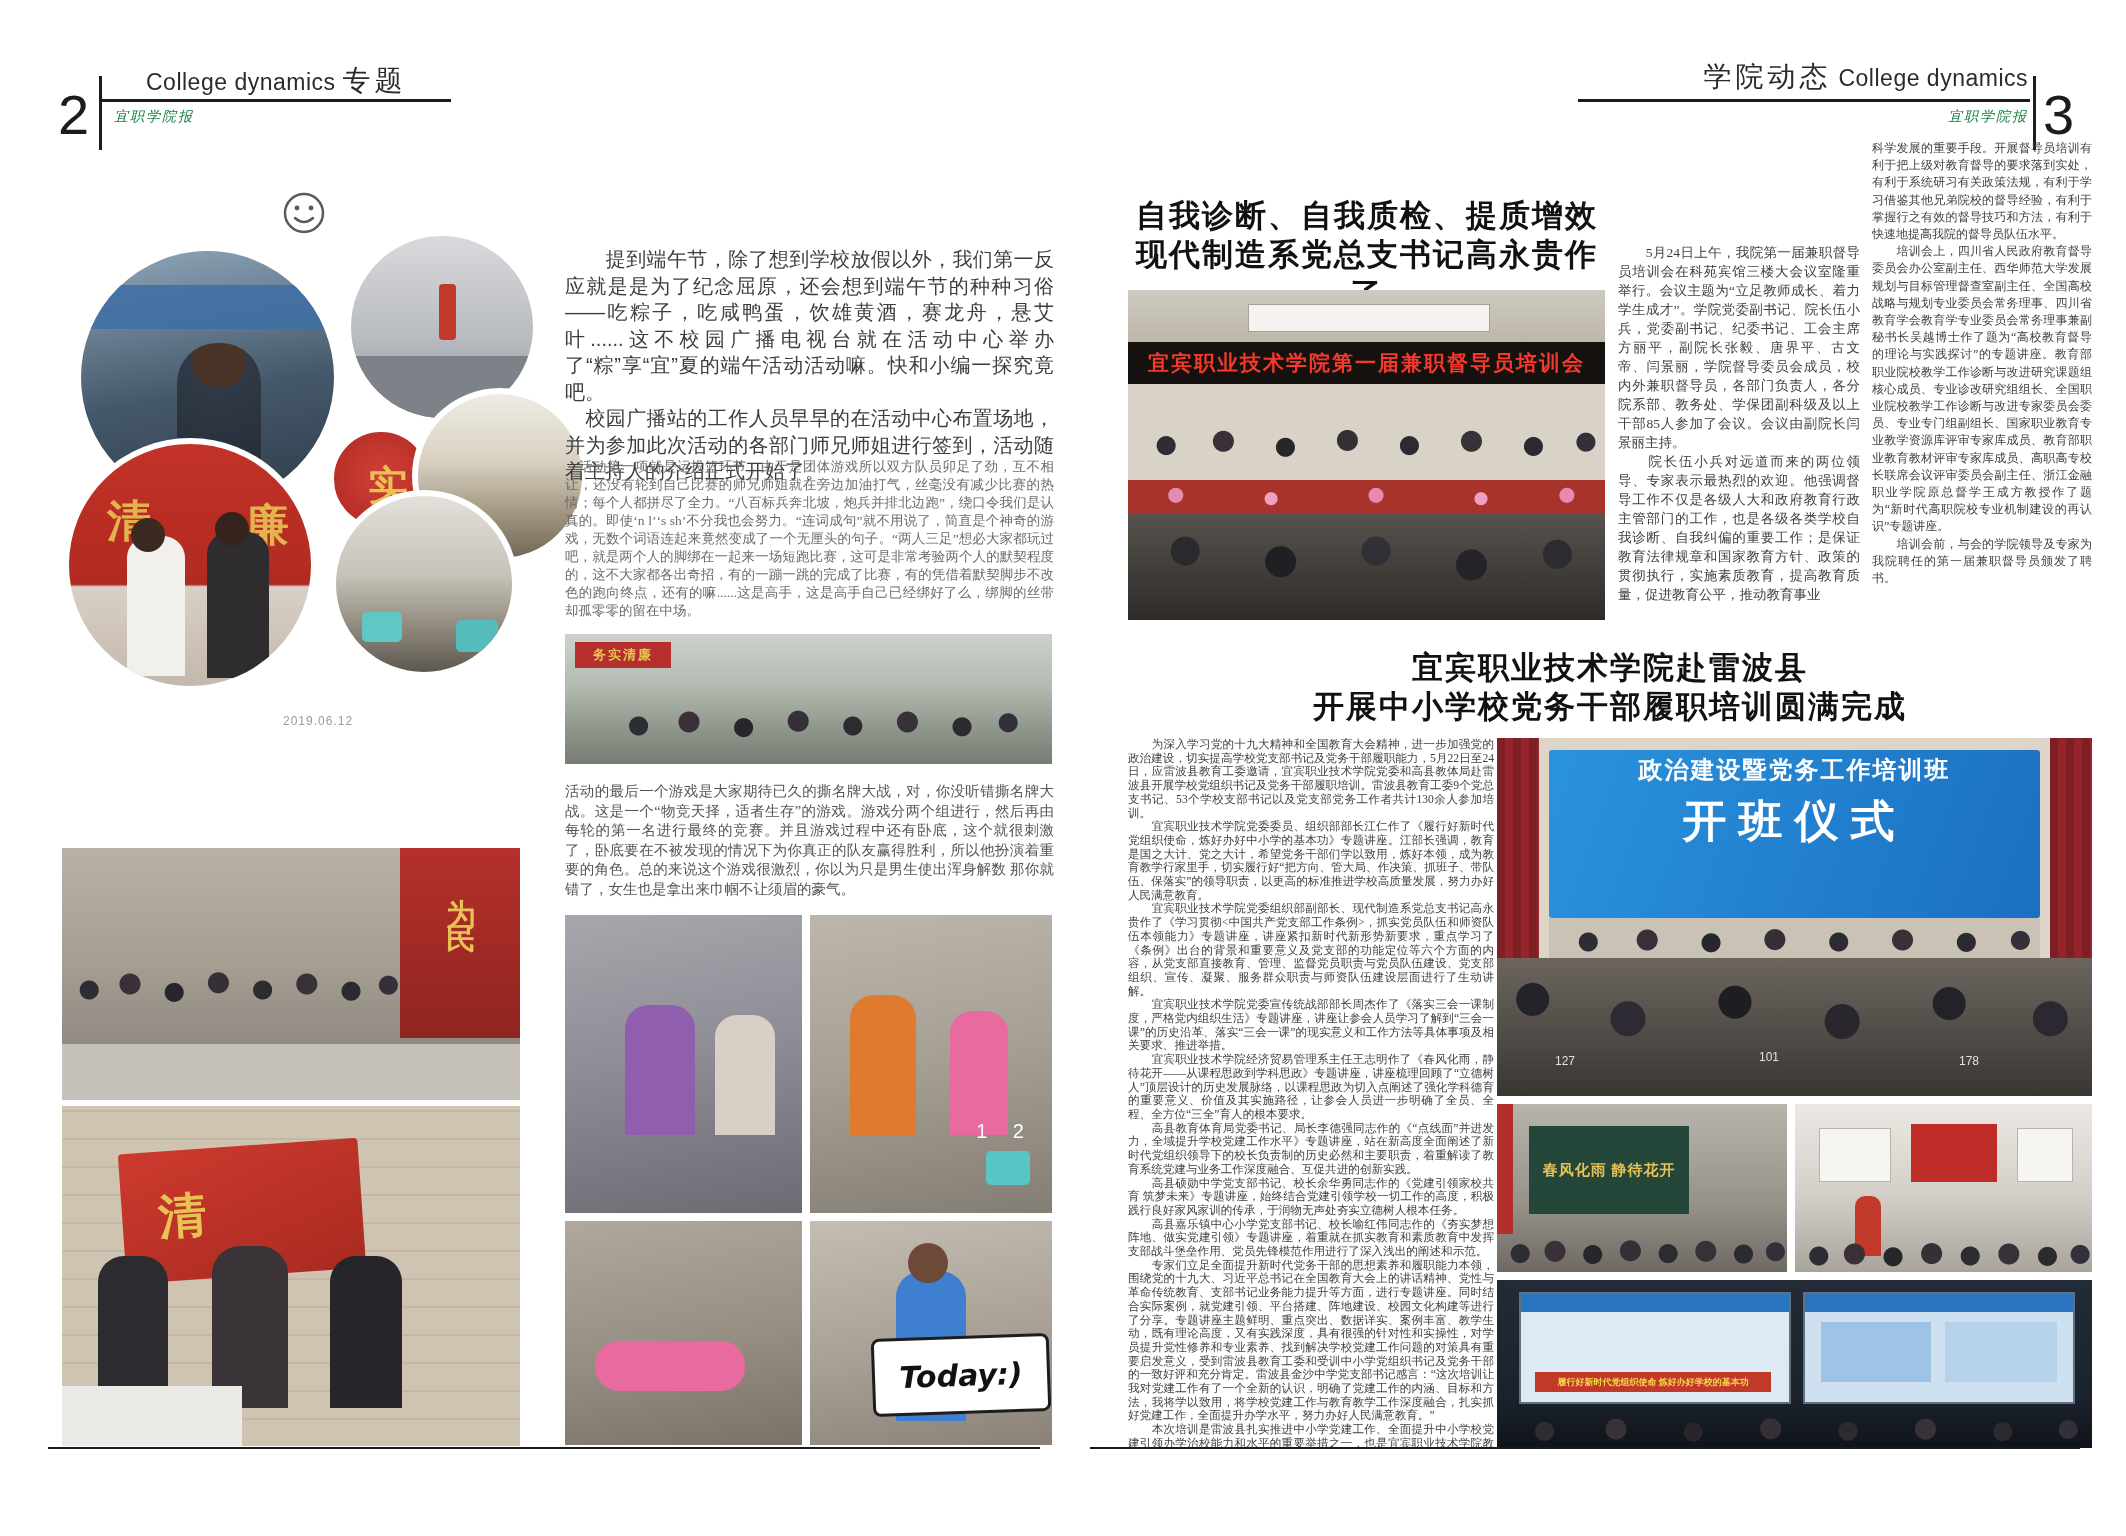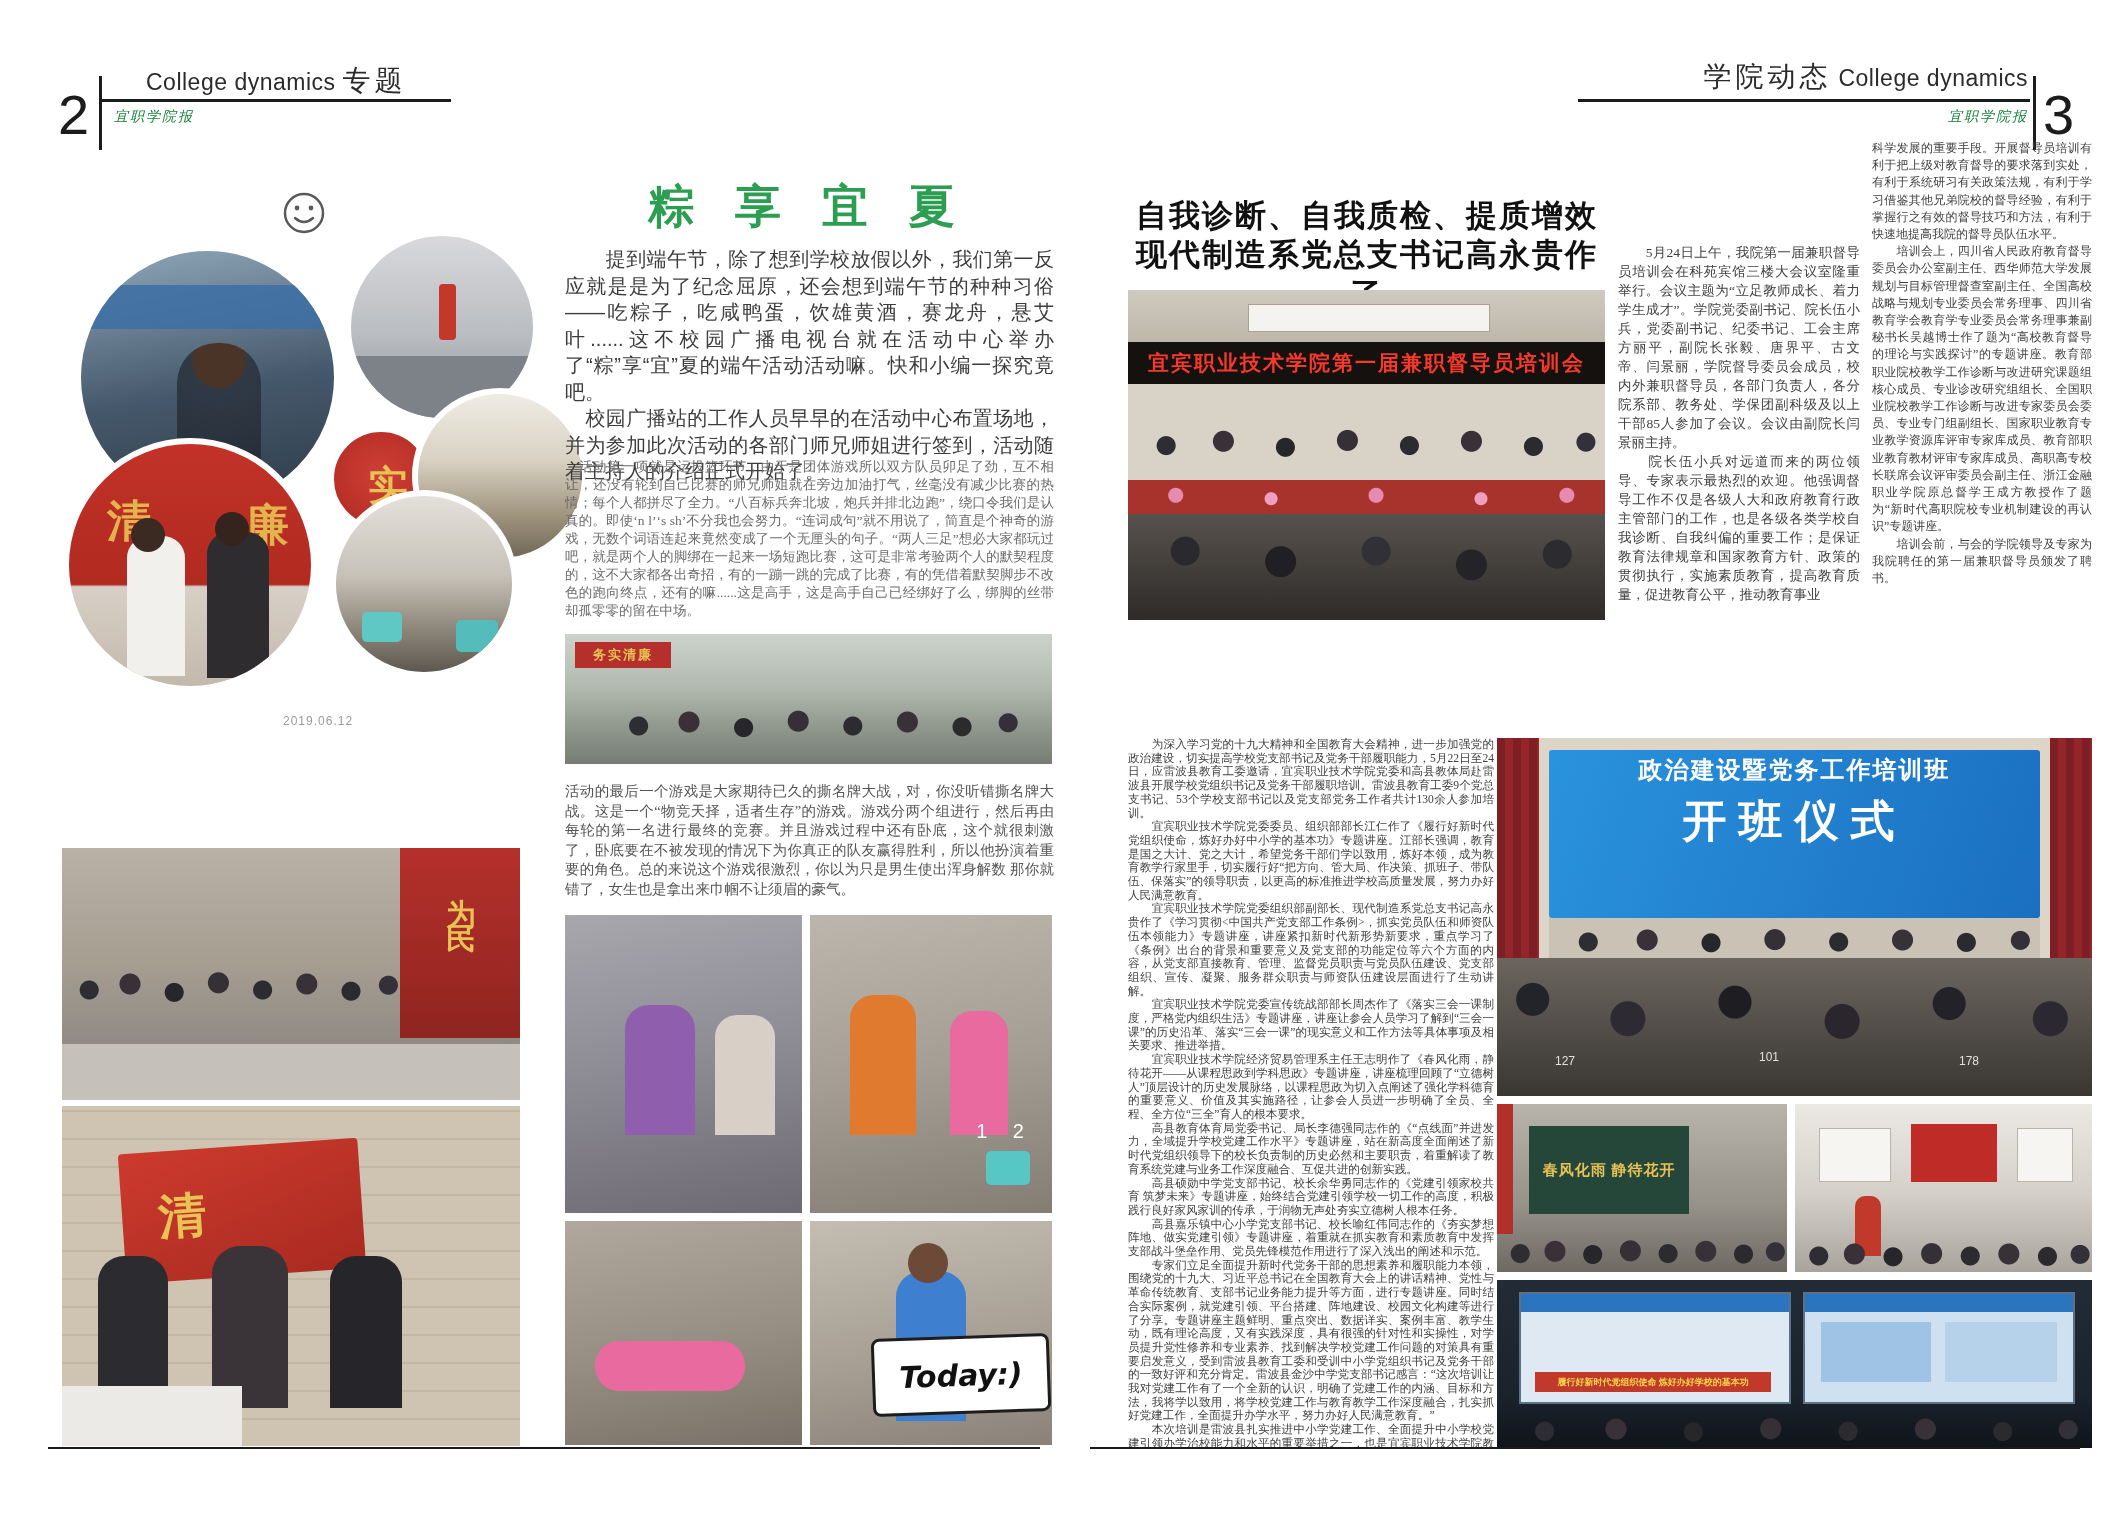--- a/index.html
+++ b/index.html
@@ -110,21 +110,20 @@
   <div class="abs ph" style="left:62px;top:1106px;width:458px;height:340px;background:repeating-linear-gradient(0deg,#cfc4b2 0 26px,#c4b8a5 26px 28px);">
     <div class="abs" style="left:60px;top:40px;width:240px;height:130px;background:linear-gradient(160deg,#cd3a2e,#a92a20);transform:rotate(-4deg);border-radius:4px;">
       <div class="abs goldchar" style="left:36px;top:34px;font-size:48px;letter-spacing:46px;white-space:nowrap;">清</div>
     </div>
     <div class="abs" style="left:36px;top:150px;width:70px;height:150px;background:#2c2c30;border-radius:26px 26px 0 0;"></div>
     <div class="abs" style="left:150px;top:140px;width:76px;height:162px;background:#3a3438;border-radius:28px 28px 0 0;"></div>
     <div class="abs" style="left:268px;top:150px;width:72px;height:152px;background:#25252a;border-radius:26px 26px 0 0;"></div>
     <div class="abs" style="left:0;bottom:0;width:180px;height:60px;background:#eceae6;"></div>
   </div>
 
-  <div class="abs gtitle" style="left:565px;top:176px;width:487px;">粽 享 宜 夏</div>
   <div class="abs intro jt prelines" style="left:565px;top:246px;width:489px;">　　提到端午节，除了想到学校放假以外，我们第一反应就是是为了纪念屈原，还会想到端午节的种种习俗——吃粽子，吃咸鸭蛋，饮雄黄酒，赛龙舟，悬艾叶......这不校园广播电视台就在活动中心举办了“粽”享“宜”夏的端午活动活动嘛。快和小编一探究竟吧。
 　校园广播站的工作人员早早的在活动中心布置场地，并为参加此次活动的各部门师兄师姐进行签到，活动随着主持人的介绍正式开始了。</div>
   <div class="abs graypara jt" style="left:565px;top:458px;width:489px;">　活动第一项就是运投篮环节，由于是团体游戏所以双方队员卯足了劲，互不相让，还没有轮到自己比赛的师兄师姐就在旁边加油打气，丝毫没有减少比赛的热情；每个人都拼尽了全力。“八百标兵奔北坡，炮兵并排北边跑”，绕口令我们是认真的。即使‘n l’‘s sh’不分我也会努力。“连词成句”就不用说了，简直是个神奇的游戏，无数个词语连起来竟然变成了一个无厘头的句子。“两人三足”想必大家都玩过吧，就是两个人的脚绑在一起来一场短跑比赛，这可是非常考验两个人的默契程度的，这不大家都各出奇招，有的一蹦一跳的完成了比赛，有的凭借着默契脚步不改色的跑向终点，还有的嘛......这是高手，这是高手自己已经绑好了么，绑脚的丝带却孤零零的留在中场。</div>
 
   <div class="abs ph" style="left:565px;top:634px;width:487px;height:130px;background:linear-gradient(180deg,#cdd3cc 0%,#b3bab0 40%,#8d948a 75%,#777d74 100%);">
     <div class="abs" style="left:10px;top:8px;width:96px;height:26px;background:#b5302c;display:flex;align-items:center;justify-content:center;">
       <span class="goldchar" style="font-size:13px;letter-spacing:2px;">务实清廉</span>
     </div>
     <div class="abs heads" style="left:40px;top:44px;width:420px;height:80px;"></div>
   </div>
@@ -174,20 +173,24 @@
     <div class="abs" style="left:0;top:190px;width:100%;height:34px;background:#a8322c;background-image:radial-gradient(circle at 10% 45%,#e58bb0 7px,transparent 8px),radial-gradient(circle at 30% 55%,#ef9fc0 6px,transparent 7px),radial-gradient(circle at 52% 45%,#e58bb0 7px,transparent 8px),radial-gradient(circle at 74% 55%,#ef9fc0 6px,transparent 7px),radial-gradient(circle at 92% 45%,#e58bb0 7px,transparent 8px);"></div>
     <div class="abs heads" style="left:0;top:224px;width:100%;height:106px;background-color:#4a4541;background-image:radial-gradient(circle at 12% 35%,#2a2a2e 14px,transparent 15px),radial-gradient(circle at 32% 45%,#1f1f24 15px,transparent 16px),radial-gradient(circle at 52% 35%,#303036 14px,transparent 15px),radial-gradient(circle at 72% 48%,#242428 15px,transparent 16px),radial-gradient(circle at 90% 38%,#2b2b30 14px,transparent 15px),linear-gradient(180deg,#57524d,#2e2b29);"></div>
   </div>
 
   <div class="abs newscol jt prelines" style="left:1618px;top:243px;width:242px;height:382px;overflow:hidden;">　　5月24日上午，我院第一届兼职督导员培训会在科苑宾馆三楼大会议室隆重举行。会议主题为“立足教师成长、着力学生成才”。学院党委副书记、院长伍小兵，党委副书记、纪委书记、工会主席方丽平，副院长张毅、唐界平、古文帝、闫景丽，学院督导委员会成员，校内外兼职督导员，各部门负责人，各分院系部、教务处、学保团副科级及以上干部85人参加了会议。会议由副院长闫景丽主持。
 　　院长伍小兵对远道而来的两位领导、专家表示最热烈的欢迎。他强调督导工作不仅是各级人大和政府教育行政主管部门的工作，也是各级各类学校自我诊断、自我纠偏的重要工作；是保证教育法律规章和国家教育方针、政策的贯彻执行，实施素质教育，提高教育质量，促进教育公平，推动教育事业</div>
   <div class="abs newscol2 jt prelines" style="left:1872px;top:140px;width:220px;height:486px;overflow:hidden;">科学发展的重要手段。开展督导员培训有利于把上级对教育督导的要求落到实处，有利于系统研习有关政策法规，有利于学习借鉴其他兄弟院校的督导经验，有利于掌握行之有效的督导技巧和方法，有利于快速地提高我院的督导员队伍水平。
 　　培训会上，四川省人民政府教育督导委员会办公室副主任、西华师范大学发展规划与目标管理督查室副主任、全国高校战略与规划专业委员会常务理事、四川省教育学会教育学专业委员会常务理事兼副秘书长吴越博士作了题为“高校教育督导的理论与实践探讨”的专题讲座。教育部职业院校教学工作诊断与改进研究课题组核心成员、专业诊改研究组组长、全国职业院校教学工作诊断与改进专家委员会委员、专业专门组副组长、国家职业教育专业教学资源库评审专家库成员、教育部职业教育教材评审专家库成员、高职高专校长联席会议评审委员会副主任、浙江金融职业学院原总督学王成方教授作了题为“新时代高职院校专业机制建设的再认识”专题讲座。
 　　培训会前，与会的学院领导及专家为我院聘任的第一届兼职督导员颁发了聘书。</div>
 
+  <div class="abs headline" style="left:1128px;top:648px;width:964px;">
+    <div>宜宾职业技术学院赴雷波县</div>
+    <div>开展中小学校党务干部履职培训圆满完成</div>
+  </div>
 
   <div class="abs newsbody jt prelines" style="left:1128px;top:738px;width:366px;height:712px;overflow:hidden;">　　为深入学习党的十九大精神和全国教育大会精神，进一步加强党的政治建设，切实提高学校党支部书记及党务干部履职能力，5月22日至24日，应雷波县教育工委邀请，宜宾职业技术学院党委和高县教体局赴雷波县开展学校党组织书记及党务干部履职培训。雷波县教育工委9个党总支书记、53个学校支部书记以及党支部党务工作者共计130余人参加培训。
 　　宜宾职业技术学院党委委员、组织部部长江仁作了《履行好新时代党组织使命，炼好办好中小学的基本功》专题讲座。江部长强调，教育是国之大计、党之大计，希望党务干部们学以致用，炼好本领，成为教育教学行家里手，切实履行好“把方向、管大局、作决策、抓班子、带队伍、保落实”的领导职责，以更高的标准推进学校高质量发展，努力办好人民满意教育。
 　　宜宾职业技术学院党委组织部副部长、现代制造系党总支书记高永贵作了《学习贯彻&lt;中国共产党支部工作条例&gt;，抓实党员队伍和师资队伍本领能力》专题讲座，讲座紧扣新时代新形势新要求，重点学习了《条例》出台的背景和重要意义及党支部的功能定位等六个方面的内容，从党支部直接教育、管理、监督党员职责与党员队伍建设、党支部组织、宣传、凝聚、服务群众职责与师资队伍建设层面进行了生动讲解。
 　　宜宾职业技术学院党委宣传统战部部长周杰作了《落实三会一课制度，严格党内组织生活》专题讲座，讲座让参会人员学习了解到“三会一课”的历史沿革、落实“三会一课”的现实意义和工作方法等具体事项及相关要求、推进举措。
 　　宜宾职业技术学院经济贸易管理系主任王志明作了《春风化雨，静待花开——从课程思政到学科思政》专题讲座，讲座梳理回顾了“立德树人”顶层设计的历史发展脉络，以课程思政为切入点阐述了强化学科德育的重要意义、价值及其实施路径，让参会人员进一步明确了全员、全程、全方位“三全”育人的根本要求。
 　　高县教育体育局党委书记、局长李德强同志作的《“点线面”并进发力，全域提升学校党建工作水平》专题讲座，站在新高度全面阐述了新时代党组织领导下的校长负责制的历史必然和主要职责，着重解读了教育系统党建与业务工作深度融合、互促共进的创新实践。
 　　高县硕勋中学党支部书记、校长余华勇同志作的《党建引领家校共育 筑梦未来》专题讲座，始终结合党建引领学校一切工作的高度，积极践行良好家风家训的传承，于润物无声处夯实立德树人根本任务。
 　　高县嘉乐镇中心小学党支部书记、校长喻红伟同志作的《夯实梦想阵地、做实党建引领》专题讲座，着重就在抓实教育和素质教育中发挥支部战斗堡垒作用、党员先锋模范作用进行了深入浅出的阐述和示范。
 　　专家们立足全面提升新时代党务干部的思想素养和履职能力本领，围绕党的十九大、习近平总书记在全国教育大会上的讲话精神、党性与革命传统教育、支部书记业务能力提升等方面，进行专题讲座。同时结合实际案例，就党建引领、平台搭建、阵地建设、校园文化构建等进行了分享。专题讲座主题鲜明、重点突出、数据详实、案例丰富、教学生动，既有理论高度，又有实践深度，具有很强的针对性和实操性，对学员提升党性修养和专业素养、找到解决学校党建工作问题的对策具有重要启发意义，受到雷波县教育工委和受训中小学党组织书记及党务干部的一致好评和充分肯定。雷波县金沙中学党支部书记感言：“这次培训让我对党建工作有了一个全新的认识，明确了党建工作的内涵、目标和方法，我将学以致用，将学校党建工作与教育教学工作深度融合，扎实抓好党建工作，全面提升办学水平，努力办好人民满意教育。”

